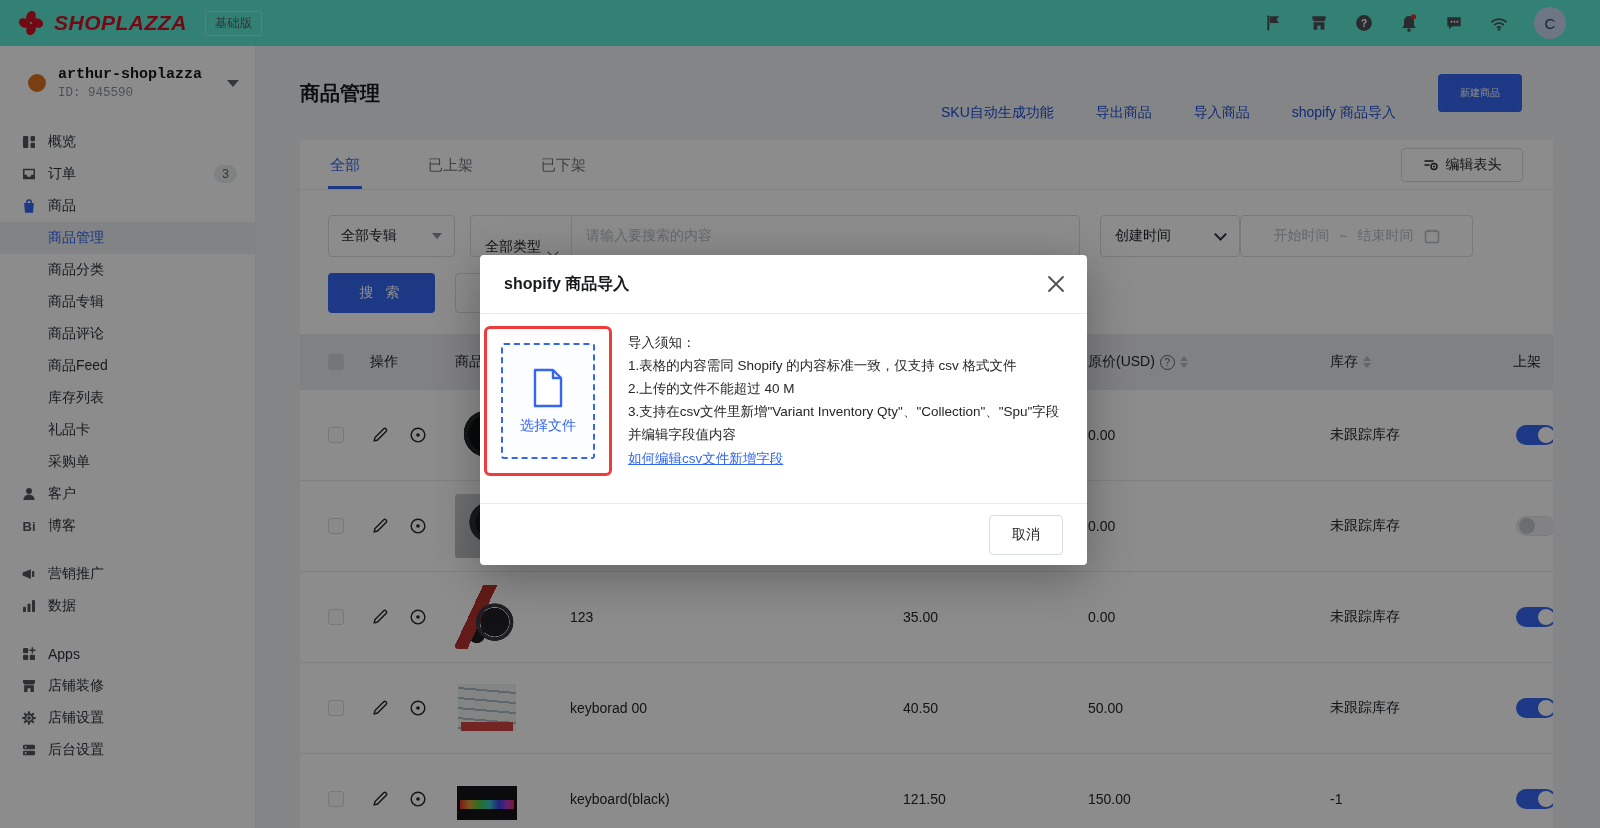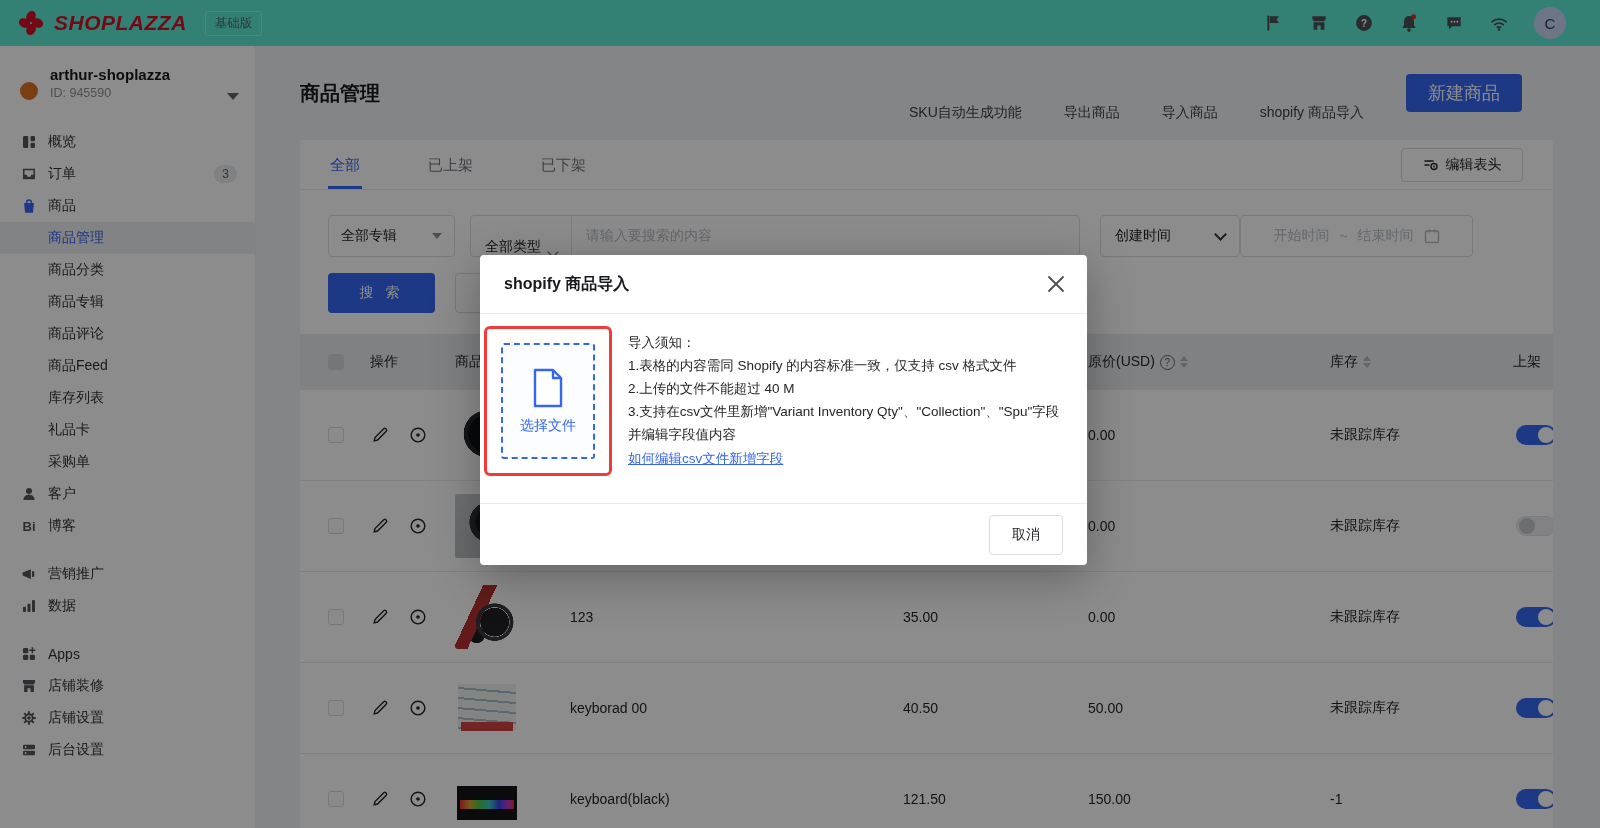--- a/index.html
+++ b/index.html
@@ -10,42 +10,42 @@
   .brand-wrap { display:flex; align-items:center; gap:10px; padding-left:18px; }
   .brand-text { font-size:21px; font-weight:800; font-style:italic; color:#cf1125; letter-spacing:.5px; }
   .plan-badge { border:1px solid #cfd3d7; border-radius:3px; color:#5c6066; font-size:12.5px; padding:3px 9px; margin-left:8px; }
   .top-icons { margin-left:auto; display:flex; align-items:center; gap:25px; padding-right:34px; }
   .tico { width:20px; height:20px; display:block; }
   .bell-wrap { position:relative; }
   .avatar { width:32px; height:32px; border-radius:50%; background:#c9d8f2; color:#2c3f63; font-size:15px; display:flex; align-items:center; justify-content:center; }
 
   
   .sidebar { position:fixed; left:0; top:46px; width:256px; bottom:0; background:#fff; border-right:1px solid #ecedef; z-index:5; }
-  .store { display:flex; align-items:flex-end; padding:20px 16px 0 20px; }
+  .store { display:flex; align-items:center; padding:20px 16px 0 28px;font-family:Liberation Mono, monospace; }
   .store-logo { width:16px; height:16px; border:9px solid #dd7422; border-radius:50%; background:#fff; }
   .store-meta { margin-left:12px; }
   .store-name { font-size:15px; font-weight:bold; color:#17191c; }
   .store-id { font-size:12.5px; color:#8d9196; margin-top:3px; }
   .store-caret { margin-left:auto; width:0; height:0; border-left:6px solid transparent; border-right:6px solid transparent; border-top:7px solid #5f6368; }
   .nav { margin-top:26px; }
   .nav-item { height:32px; display:flex; align-items:center; padding-left:20px; font-size:14px; color:#2f3237; }
   .nav-item .nico { width:18px; height:18px; margin-right:10px; display:flex; align-items:center; justify-content:center; }
   .nav-item .nbadge { margin-left:auto; margin-right:18px; background:#e9ebee; color:#5c5f66; border-radius:9px; font-size:12px; padding:2px 8px; }
   .nav-sub { height:32px; display:flex; align-items:center; padding-left:48px; font-size:14px; color:#2f3237; }
   .nav-sub.active { background:#edeff1; color:#3566f0; }
   .gap16 { margin-top:16px; }
   .bi-glyph { font-weight:bold; font-size:13px; color:#54575c; }
 
   
   .main { position:fixed; left:256px; top:46px; width:1344px; bottom:0; background:#f1f3f5; }
   .page-head { height:94px; display:flex; align-items:center; padding:0 78px 0 44px; }
   .page-title { font-size:20px; font-weight:bold; color:#17191c; }
   .head-actions { margin-left:auto; display:flex; align-items:center; gap:42px; }
-  .head-link { font-size:14px; color:#404040; cursor:pointer; white-space:nowrap;margin-top:40px; }
-  .btn-primary { background:#3566f0; color:#fff; font-size:18px; border:none; border-radius:4px; height:38px; padding:0 22px; margin-left:0; cursor:pointer; }
+  .head-link { font-size:14px; color:#1d4ed8; cursor:pointer; white-space:nowrap;margin-top:40px; }
+  .btn-primary { background:#3566f0; color:#fff; font-size:10px; border:none; border-radius:4px; height:38px; padding:0 22px; margin-left:0; cursor:pointer; }
 
   .card { position:absolute; left:44px; top:94px; width:1253px; bottom:0; background:#fff; border-radius:3px 3px 0 0; overflow:hidden; }
   .tabs-row { height:50px; border-bottom:1px solid #e9ebee; display:flex; align-items:flex-end; padding:0 28px; position:relative; }
   .tab { font-size:15px; color:#71757c; padding:0 2px 14px; margin-right:64px; cursor:pointer; }
   .tab.active { color:#3566f0; border-bottom:3px solid #3566f0; padding-bottom:11px; }
   .btn-edit-head { position:absolute; right:30px; top:8px; height:34px; width:122px; background:#fff; border:1px solid #d8dbdf; border-radius:4px; font-size:14px; color:#24262a; display:flex; align-items:center; justify-content:center; gap:7px; cursor:pointer; }
 
   .filters { position:absolute; left:0; top:75px; width:100%; height:42px; }
   .sel { position:absolute; height:42px; border:1px solid #d9dce1; border-radius:4px; background:#fff; display:flex; align-items:center; font-size:14px; color:#24262a; }
   .sel-collection { left:28px; width:127px; padding:0 12px; }

